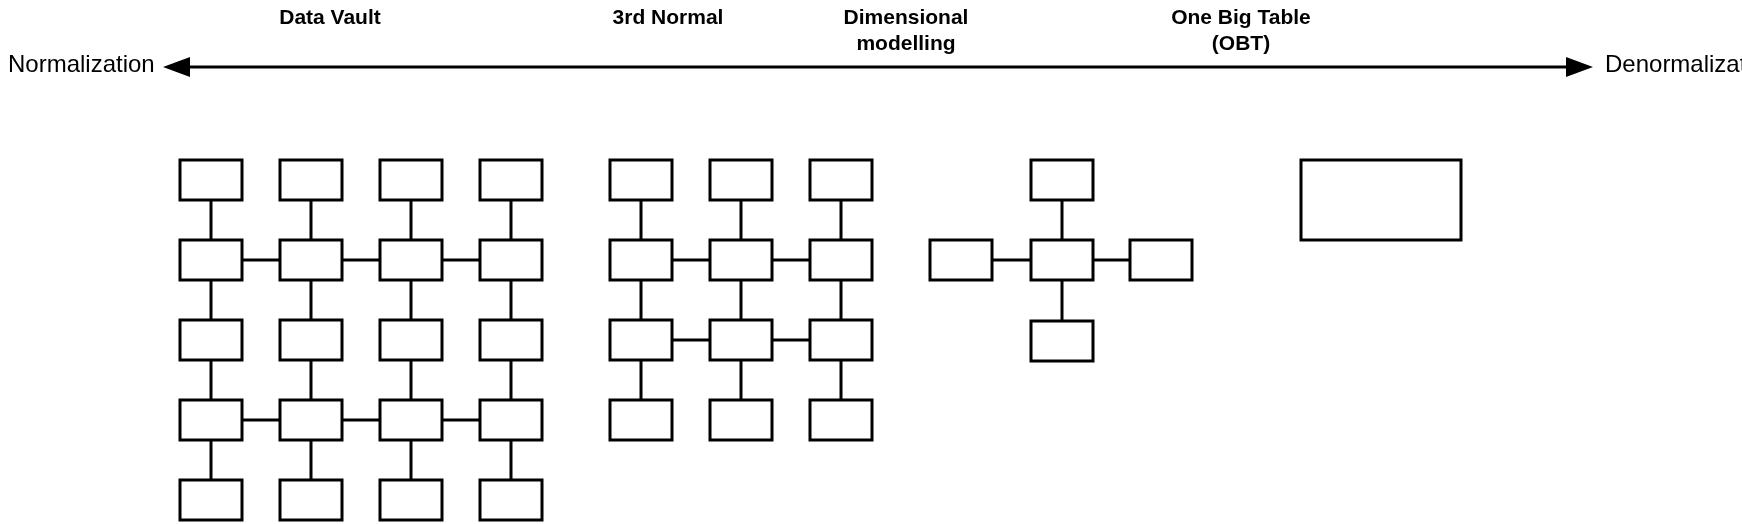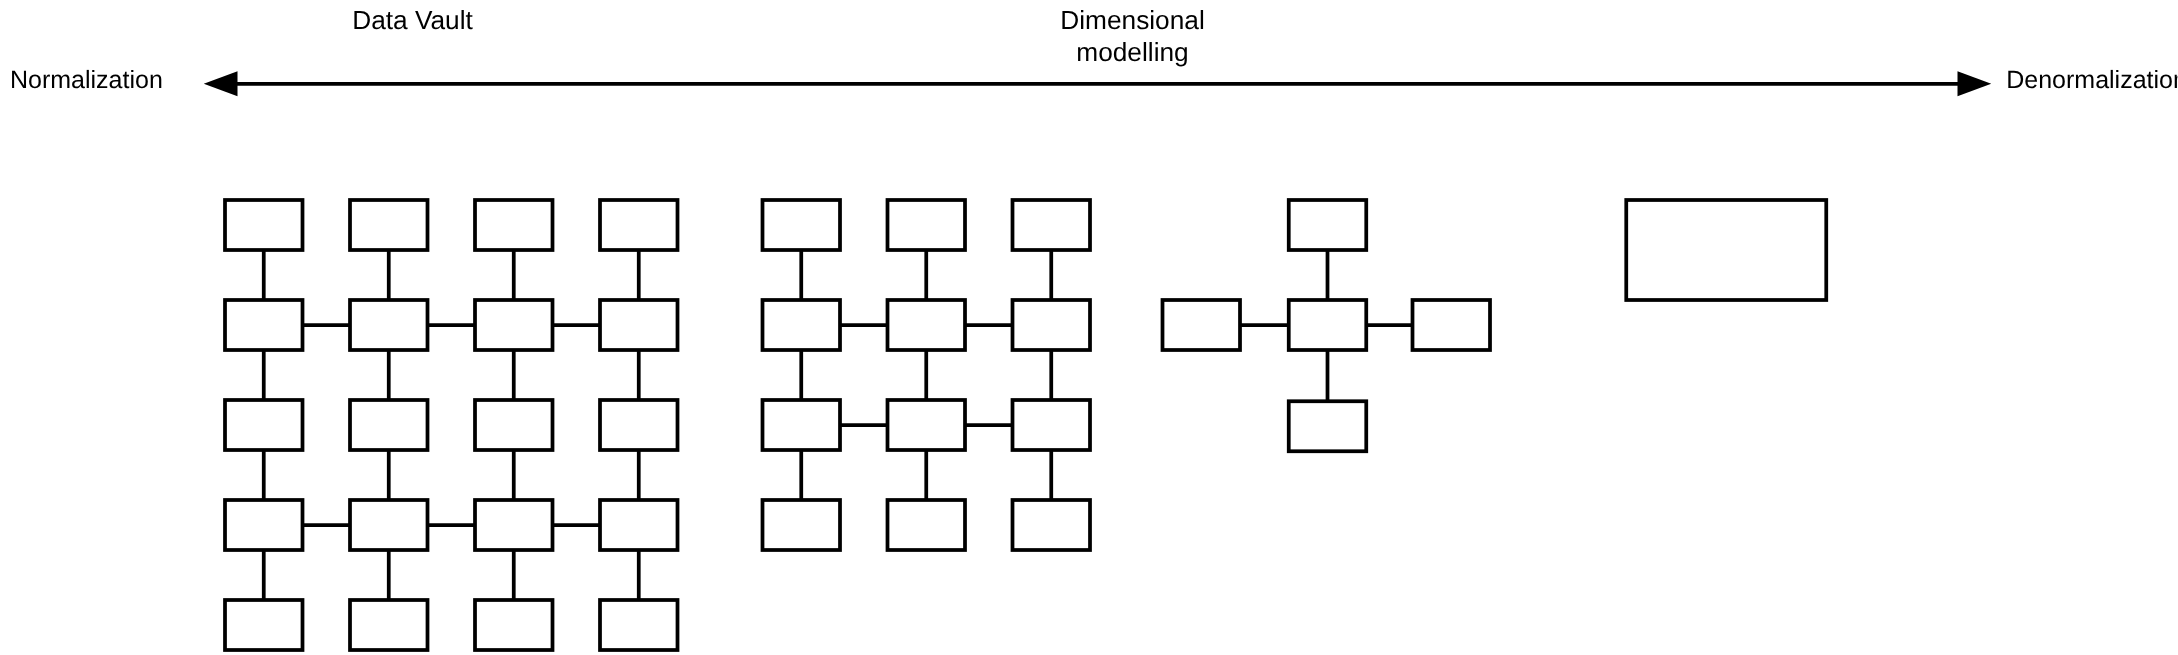--- a/index.html
+++ b/index.html
@@ -1,21 +1,21 @@
 <!DOCTYPE html>
 <html><head>
 <meta charset="utf-8">
 <style>
   html,body{margin:0;padding:0;background:#ffffff;}
   body{width:1742px;height:524px;overflow:hidden;font-family:"Liberation Sans",sans-serif;color:#000000;}
   #stage{position:relative;width:1742px;height:524px;}
-  .axis-label{position:absolute;font-size:20px;line-height:24px;color:#000;white-space:nowrap;}
+  .axis-label{position:absolute;font-size:24px;line-height:24px;color:#000;white-space:nowrap;}
   #label-normalization{left:8px;top:52px;}
   #label-denormalization{left:1605px;top:52px;}
-  .model-caption{position:absolute;font-size:21px;line-height:26px;text-align:center;color:#000;white-space:nowrap;}
+  .model-caption{position:absolute;font-size:21px;line-height:26px;text-align:center;color:#000;white-space:nowrap;font-weight:bold;}
   .model-caption .cap-line{display:block;}
   svg{position:absolute;left:0;top:0;}
   .node-box{fill:#ffffff;stroke:#000000;stroke-width:3;}
   .edge{stroke:#000000;stroke-width:3;fill:none;}
   .axis-line{stroke:#000000;stroke-width:3;fill:none;}
   .arrow-head{fill:#000000;}
 </style>
 </head>
 <body>
 
@@ -23,27 +23,32 @@
 
   <div class="axis-label" id="label-normalization">Normalization</div>
 
   <div class="axis-label" id="label-denormalization">Denormalization</div>
 
   <div class="model-caption" style="left:230px;top:4px;width:200px;">
     <span class="cap-line">Data Vault</span>
   </div>
 
   <div class="model-caption" style="left:568px;top:4px;width:200px;">
+    <span class="cap-line">3rd Normal</span>
   </div>
 
   <div class="model-caption" style="left:796px;top:4px;width:220px;">
     <span class="cap-line">Dimensional</span>
     <span class="cap-line">modelling</span>
   </div>
 
+  <div class="model-caption" style="left:1131px;top:4px;width:220px;">
+    <span class="cap-line">One Big Table</span>
+    <span class="cap-line">(OBT)</span>
+  </div>
 
   <svg width="1742" height="524" viewBox="0 0 1742 524">
 
     <g>
       <line class="axis-line" x1="176" y1="67" x2="1580" y2="67"></line>
       <polygon class="arrow-head" points="163,67 190,57 190,77"></polygon>
       <polygon class="arrow-head" points="1593,67 1566,57 1566,77"></polygon>
     </g>
 
     <g id="g-data-vault">

